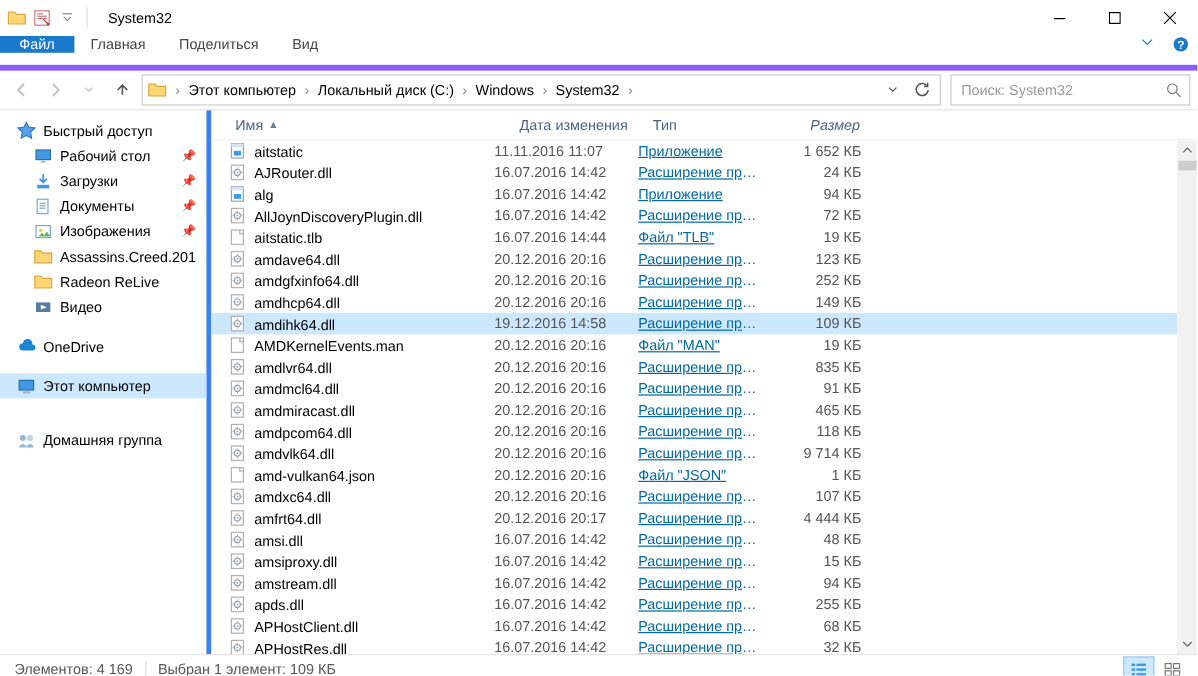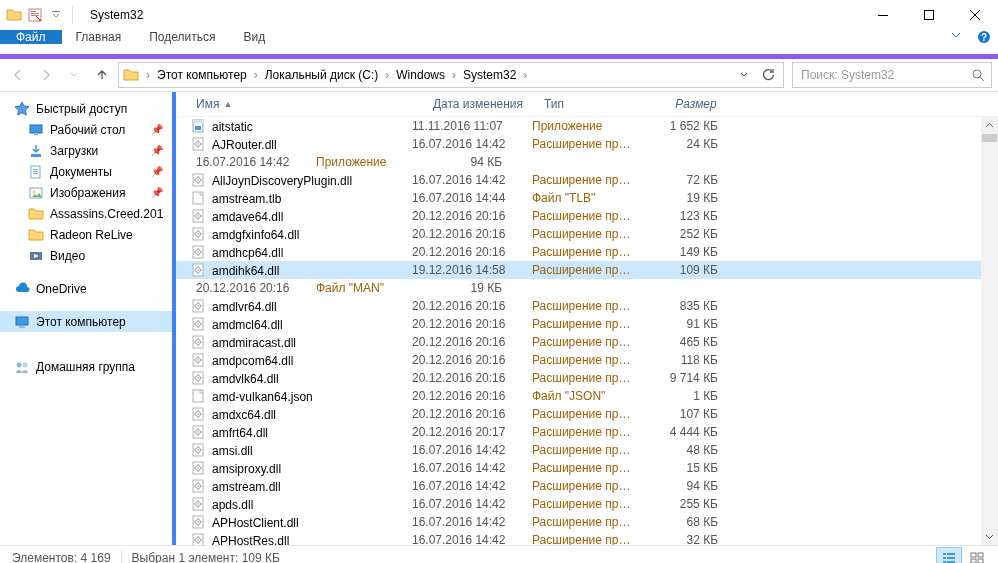--- a/index.html
+++ b/index.html
@@ -49,21 +49,21 @@
   .cols { height:24px; display:flex; align-items:center; border-bottom:1px solid #f1f1f1; color:#4b6387; padding-left:14px;}
   .col { padding:0 6px; display:flex; align-items:center; gap:4px;}
   .c-name{width:216px;} .c-date{width:108px;justify-content:center;} .c-type{width:100px;text-align:right;} .c-size{width:80px; justify-content:center;font-style:italic;}
   .col .sort-asc { font-size:9px; color:#6b7fa0;}
   .filelist { flex:1; overflow-y:scroll; overflow-x:hidden;}
   .row { height:18px; display:flex; align-items:center; padding-left:14px; }
   .row.sel { background:#cce8ff; }
   .r-name{width:216px; display:flex; align-items:flex-end; gap:6px;}
   .r-name span{white-space:nowrap; overflow:hidden;}
   .r-date{width:108px; color:#555; padding:0 6px;}
-  .r-type{width:100px; color:#a16207; padding:0 6px; white-space:nowrap; overflow:hidden; text-overflow:ellipsis;}
+  .r-type{width:100px; color:#0369a1; padding:0 6px; white-space:nowrap; overflow:hidden; text-overflow:ellipsis;text-decoration:underline;}
   .r-size{width:80px; color:#555; text-align:right; padding-right:10px;}
   
   .sb-v{ width:17px; background:#f1f1f1; display:flex; flex-direction:column; align-items:stretch; }
   .sb-btn{height:17px; display:flex; align-items:center; justify-content:center; color:#606060;}
   .sb-track{flex:1; position:relative;}
   .sb-thumb{position:absolute; left:1px; right:1px; top:0; height:8px; background:#cdcdcd;}
   .content-scroll{ display:flex; flex:1; overflow:hidden;}
   
   .status { height:24px; border-top:1px solid #e5e5e5; display:flex; align-items:center; padding:0 8px 0 12px; color:#555;}
   .st-sep { width:1px; height:14px; background:#ddd; margin:0 10px;}
@@ -356,20 +356,30 @@
                   <path d="M8 5v-1M8 11v1M5 8h-1M11 8h1" stroke="#9aa6b2"></path>
                 </svg>
               </span>
               <span>AJRouter.dll</span>
             </div>
     <div class="r-date">16.07.2016 14:42</div>
     <div class="r-type">Расширение при...</div>
     <div class="r-size">24 КБ</div>
           </div>
           <div class="row">
+            <div class="r-name">
+              <span>
+                <svg width="16" height="16">
+                  <rect x="3" y="2" width="10" height="12" fill="#fff" stroke="#8aa6c2"></rect>
+                  <rect x="5" y="8" width="6" height="4" fill="#3f99e4"></rect>
+                  <rect x="3" y="2" width="10" height="3" fill="#d6e4f2"></rect>
+                </svg>
+              </span>
+              <span>alg</span>
+            </div>
     <div class="r-date">16.07.2016 14:42</div>
     <div class="r-type">Приложение</div>
     <div class="r-size">94 КБ</div>
           </div>
           <div class="row">
             <div class="r-name">
               <span>
                 <svg width="16" height="16">
                   <rect x="3" y="2" width="10" height="12" fill="#fff" stroke="#b0b0b0"></rect>
                   <circle cx="8" cy="8" r="2.5" fill="none" stroke="#9aa6b2"></circle>
@@ -384,21 +394,21 @@
     <div class="r-size">72 КБ</div>
           </div>
           <div class="row">
             <div class="r-name">
               <span>
                 <svg width="16" height="16">
                   <rect x="3" y="2" width="10" height="12" fill="#fff" stroke="#b0b0b0"></rect>
                   <path d="M10 2v3h3" fill="none" stroke="#b0b0b0"></path>
                 </svg>
               </span>
-              <span>amstream.tlb</span>
+              <span>aitstatic.tlb</span>
             </div>
     <div class="r-date">16.07.2016 14:44</div>
     <div class="r-type">Файл "TLB"</div>
     <div class="r-size">19 КБ</div>
           </div>
           <div class="row">
             <div class="r-name">
               <span>
                 <svg width="16" height="16">
                   <rect x="3" y="2" width="10" height="12" fill="#fff" stroke="#b0b0b0"></rect>
@@ -455,20 +465,29 @@
                   <path d="M8 5v-1M8 11v1M5 8h-1M11 8h1" stroke="#9aa6b2"></path>
                 </svg>
               </span>
               <span>amdihk64.dll</span>
             </div>
     <div class="r-date">19.12.2016 14:58</div>
     <div class="r-type">Расширение при...</div>
     <div class="r-size">109 КБ</div>
           </div>
           <div class="row">
+            <div class="r-name">
+              <span>
+                <svg width="16" height="16">
+                  <rect x="3" y="2" width="10" height="12" fill="#fff" stroke="#b0b0b0"></rect>
+                  <path d="M10 2v3h3" fill="none" stroke="#b0b0b0"></path>
+                </svg>
+              </span>
+              <span>AMDKernelEvents.man</span>
+            </div>
     <div class="r-date">20.12.2016 20:16</div>
     <div class="r-type">Файл "MAN"</div>
     <div class="r-size">19 КБ</div>
           </div>
           <div class="row">
             <div class="r-name">
               <span>
                 <svg width="16" height="16">
                   <rect x="3" y="2" width="10" height="12" fill="#fff" stroke="#b0b0b0"></rect>
                   <circle cx="8" cy="8" r="2.5" fill="none" stroke="#9aa6b2"></circle>

